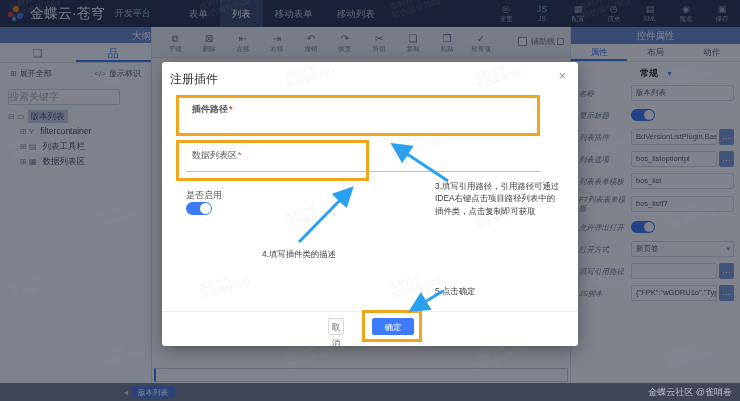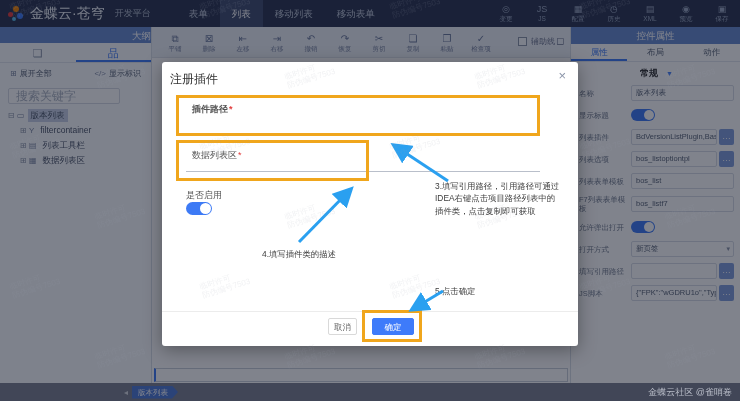--- a/index.html
+++ b/index.html
@@ -32,21 +32,21 @@
 
   
   .sidebar{position:absolute;left:0;top:27px;width:152px;height:356px;background:#fbfcfe;border-right:1px solid #d8dde6;z-index:1;}
   .side-head{height:16px;background:#668ad0;color:#fff;font-size:9.5px;text-align:right;line-height:17px;}
   .side-tabs{height:20px;display:flex;border-bottom:1px solid #e2e7ee;}
   .side-tab{flex:1;text-align:center;line-height:20px;font-size:11px;color:#8a94a8;cursor:pointer;}
   .side-tab.active{color:#3d7af5;border-bottom:2px solid #3d7af5;}
   .side-actions{height:20px;display:flex;align-items:center;font-size:8px;color:#5a6578;padding:0 10px;justify-content:space-between;}
   .side-actions .ic{color:#7b87a3;margin-right:3px;font-size:8px;}
   .side-search{margin:3px 8px;}
-  .side-search input{width:112px;height:16px;border:1px solid #d5dae3;border-radius:2px;font-size:12px;padding:0 7px;color:#4a5468;background:#fff;outline:none;}
+  .side-search input{width:112px;height:16px;border:1px solid #d5dae3;border-radius:2px;font-size:10px;padding:0 0;color:#4a5468;background:#fff;outline:none;}
   .side-search input::placeholder{color:#aab2c0;}
   #tree{margin-top:4px;}
   .trow{display:flex;align-items:center;height:15px;font-size:8.5px;color:#4a5468;cursor:pointer;white-space:nowrap;}
   .trow .exp{width:10px;text-align:center;color:#8a94a8;font-size:8px;}
   .trow .tic{margin:0 3px 0 1px;font-size:8px;color:#7b87a3;}
   .trow.selected .tlabel{background:#c6d0e5;}
   .tlabel{padding:0 3px;line-height:13px;}
 
   
   .canvas{position:absolute;left:152px;top:58px;width:418px;height:325px;background:#fff;z-index:0;}
@@ -58,21 +58,21 @@
   
   .panel{position:absolute;left:570px;top:27px;width:170px;height:356px;background:#fff;border-left:1px solid #d8dde6;z-index:1;}
   .panel-head{height:17px;background:#668ad0;color:#fff;font-size:9.5px;text-align:center;line-height:17px;}
   #panel-tabs{height:18px;display:flex;border-bottom:1px solid #e2e7ee;}
   .ptab{flex:1;text-align:center;font-size:8.5px;line-height:17px;color:#5a6578;cursor:pointer;}
   .ptab.active{color:#3d7af5;border-bottom:2px solid #3d7af5;}
   .psection{display:flex;align-items:center;padding:5px 8px 3px 10px;font-size:9px;color:#333;font-weight:bold;justify-content:center;}
   .psection .caret{color:#3d7af5;font-size:7px;margin-left:8px;font-weight:normal;}
   #panel-fields{padding:2px 6px 0 8px;}
   .prow{display:flex;align-items:center;margin-bottom:6px;min-height:16px;}
-  .plabel{width:52px;font-size:7.5px;color:#707a8c;line-height:9px;flex-shrink:0;padding-right:3px;}
+  .plabel{width:52px;font-size:7.5px;color:#707a8c;line-height:9px;flex-shrink:0;padding-right:3px;font-style:italic;}
   .pctrl{flex:1;display:flex;align-items:center;min-width:0;}
   .pinput{flex:1;height:16px;border:1px solid #d7dce5;border-radius:2px;background:#fff;font-size:7.5px;color:#5a6578;line-height:14px;padding:0 4px;white-space:nowrap;overflow:hidden;min-width:0;}
   .pinput.sel{position:relative;padding-right:12px;}
   .pinput.sel .sc{position:absolute;right:3px;top:0;color:#8a94a8;font-size:7px;}
   .dots{width:15px;height:16px;background:#7f9ddb;border-radius:2px;color:#fff;font-size:9px;line-height:14px;text-align:center;margin-left:2px;cursor:pointer;flex-shrink:0;}
   .toggle{width:24px;height:12px;border-radius:6px;background:#3d7af5;position:relative;cursor:pointer;}
   .toggle::after{content:'';position:absolute;right:1px;top:1px;width:10px;height:10px;border-radius:50%;background:#fff;}
 
   
   .overlay{position:absolute;inset:0;background:rgba(12,18,34,0.52);z-index:40;}
@@ -83,21 +83,21 @@
   .hl-box{position:absolute;border:3px solid #f0a61c;z-index:5;pointer-events:none;}
   .m-label{position:absolute;font-size:9px;color:#555;}
   .req{color:#e23c3c;margin-left:1px;}
   .m-underline{position:absolute;border-bottom:1px solid #b9bfca;}
   .m-toggle{position:absolute;width:26px;height:13px;border-radius:7px;background:#3d7af5;cursor:pointer;}
   .m-toggle::after{content:'';position:absolute;right:1px;top:1px;width:11px;height:11px;border-radius:50%;background:#fff;}
   .ann{position:absolute;font-size:8.4px;color:#3c3c3c;line-height:12.4px;white-space:nowrap;}
   #ann3{white-space:normal;width:136px;}
   .m-footer-line{position:absolute;left:0;top:249px;width:100%;border-top:1px solid #ececec;}
   .btn{position:absolute;height:17px;border-radius:2px;font-size:8.5px;text-align:center;line-height:16px;cursor:pointer;}
-  .btn-cancel{left:166px;top:256px;width:29px;background:#fff;border:1px solid #d9d9d9;color:#666;}
+  .btn-cancel{left:166px;top:256px;width:16px;background:#fff;border:1px solid #d9d9d9;color:#666;}
   .btn-ok{left:210px;top:256px;width:42px;background:#3e7bfa;border:1px solid #3e7bfa;color:#fff;}
   .arrows{position:absolute;left:0;top:0;z-index:55;pointer-events:none;}
   .lic-wm{position:absolute;z-index:60;color:#9aa0ae;opacity:.14;font-size:8px;line-height:9px;transform:rotate(-17deg);pointer-events:none;white-space:nowrap;}
 </style>
 </head>
 <body>
 
 <div id="stage">
 
   <header class="topbar">
@@ -105,22 +105,22 @@
       <i style="left:5px;top:0;width:6px;height:6px;background:#f08300;"></i>
       <i style="left:0;top:6px;width:5px;height:5px;background:#e23c3c;"></i>
       <i style="left:9px;top:7px;width:6px;height:6px;background:#3d7af5;"></i>
       <i style="left:4px;top:11px;width:4px;height:4px;background:#58b7e6;"></i>
     </span>
     <span class="brand">金蝶云·苍穹</span>
     <span class="platform">开发平台</span>
     <nav id="top-menus">
         <span class="top-menu">表单</span>
         <span class="top-menu active">列表</span>
+        <span class="top-menu">移动表单</span>
         <span class="top-menu">移动列表</span>
-        <span class="top-menu">移动表单</span>
       </nav>
     <div id="topbar-tools">
         <span class="ttool">
           <span class="tt-ic">◎</span>
           <span class="tt-lb">变更</span>
         </span>
         <span class="ttool">
           <span class="tt-ic">JS</span>
           <span class="tt-lb">JS</span>
         </span>

